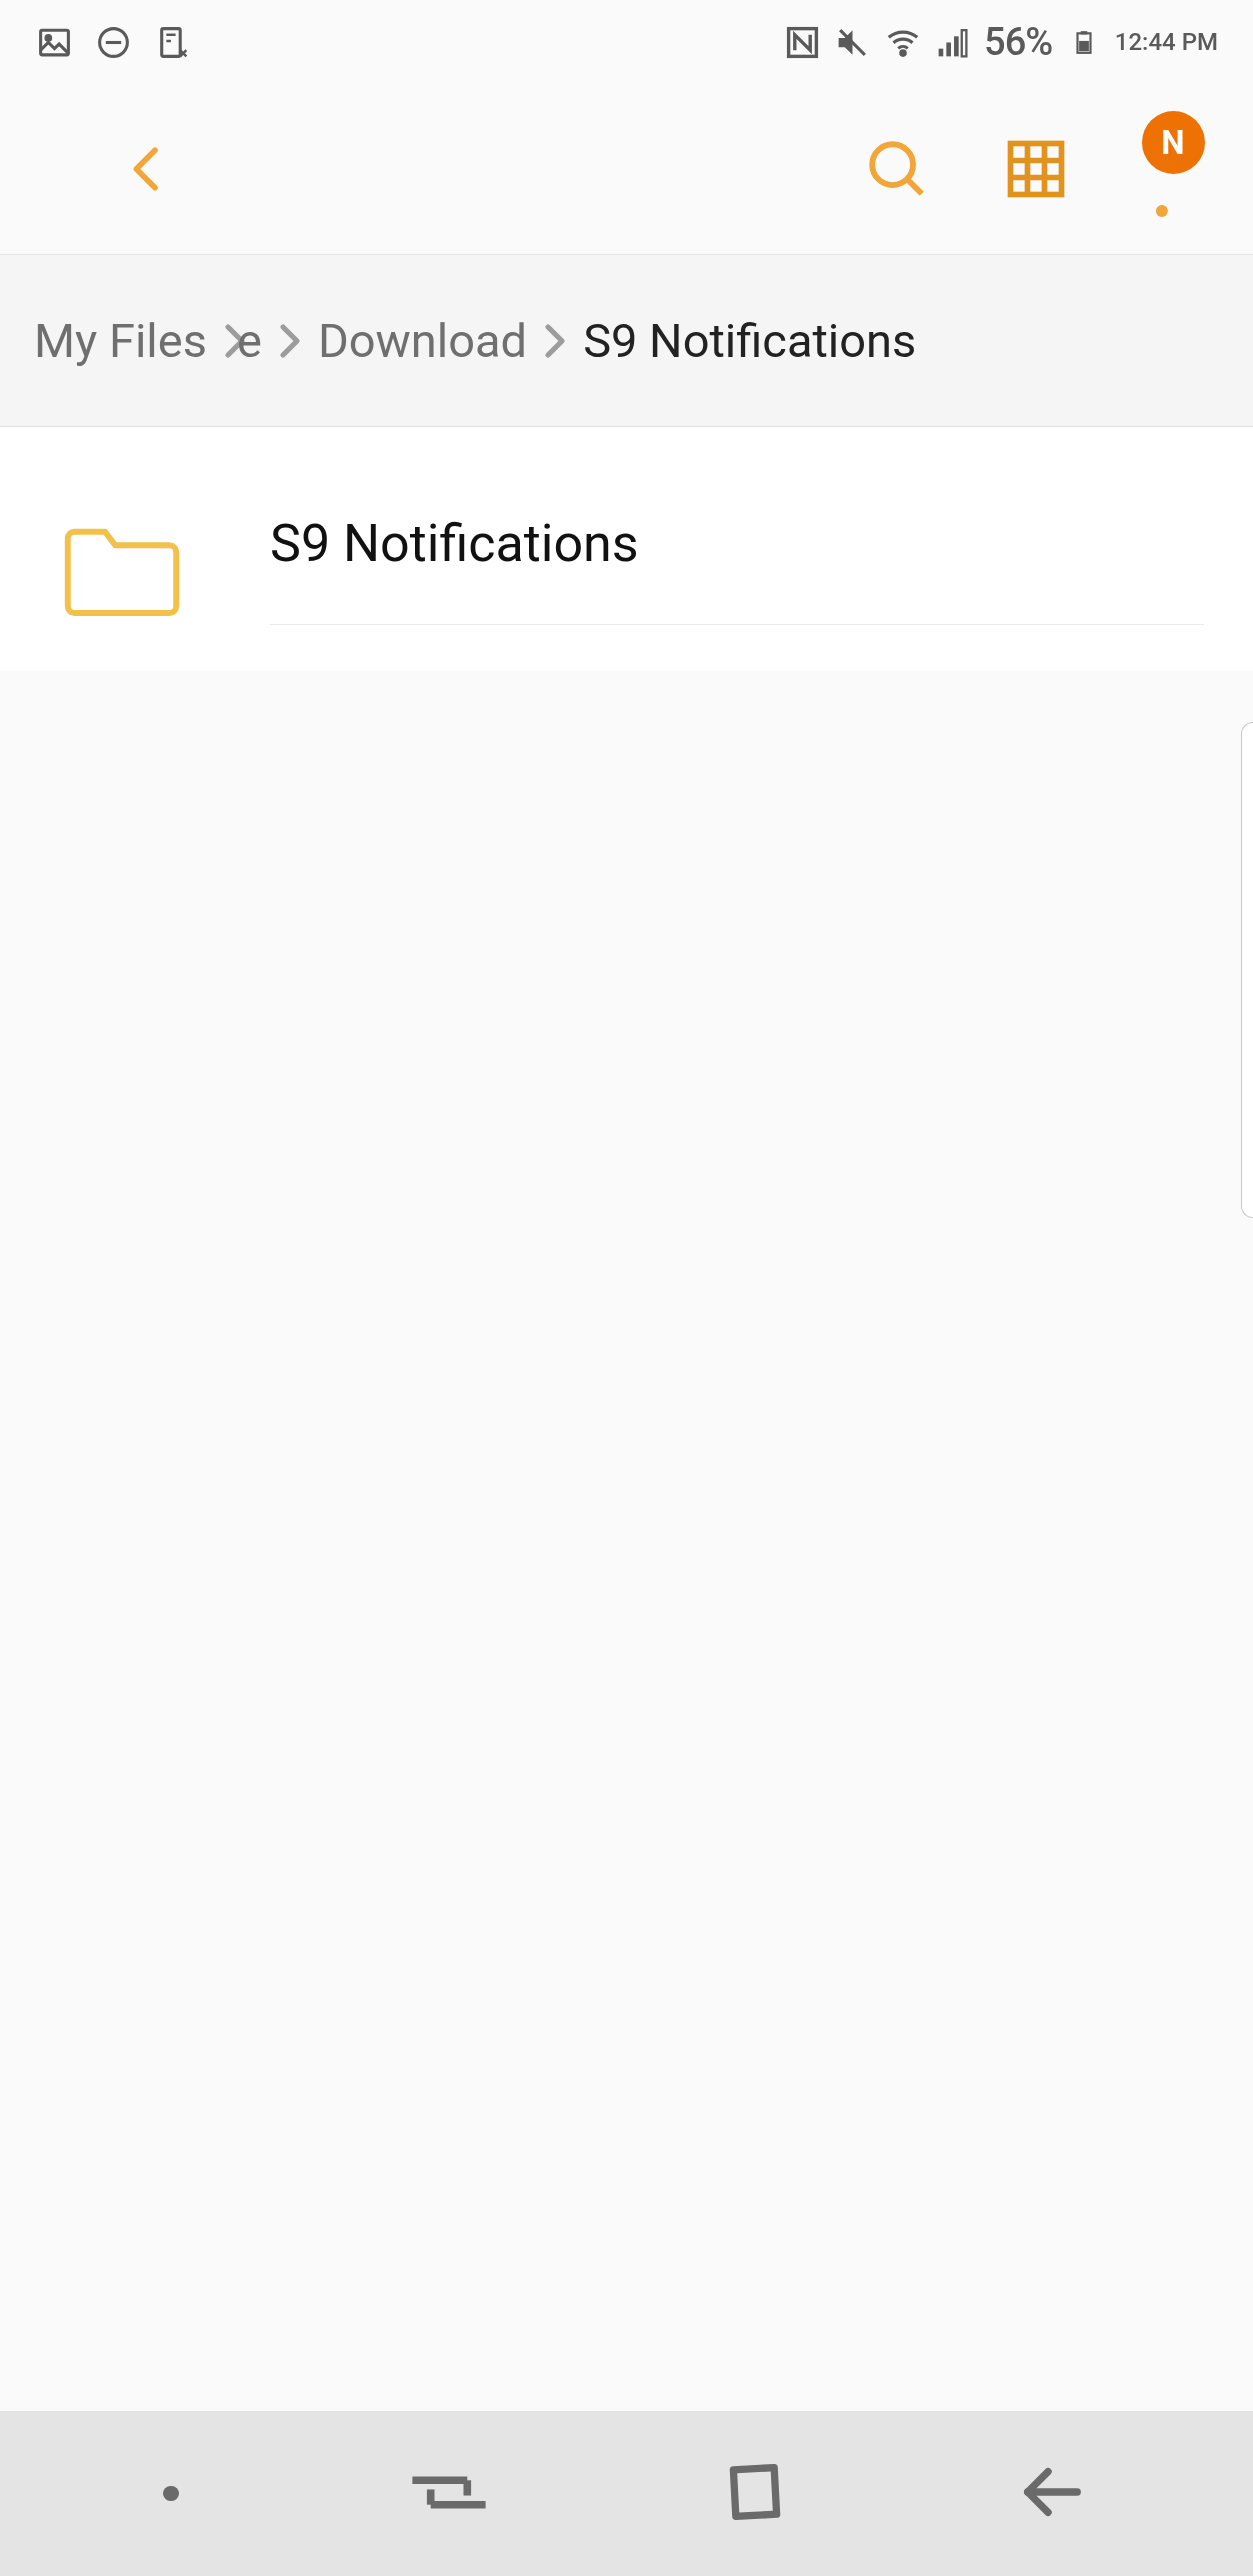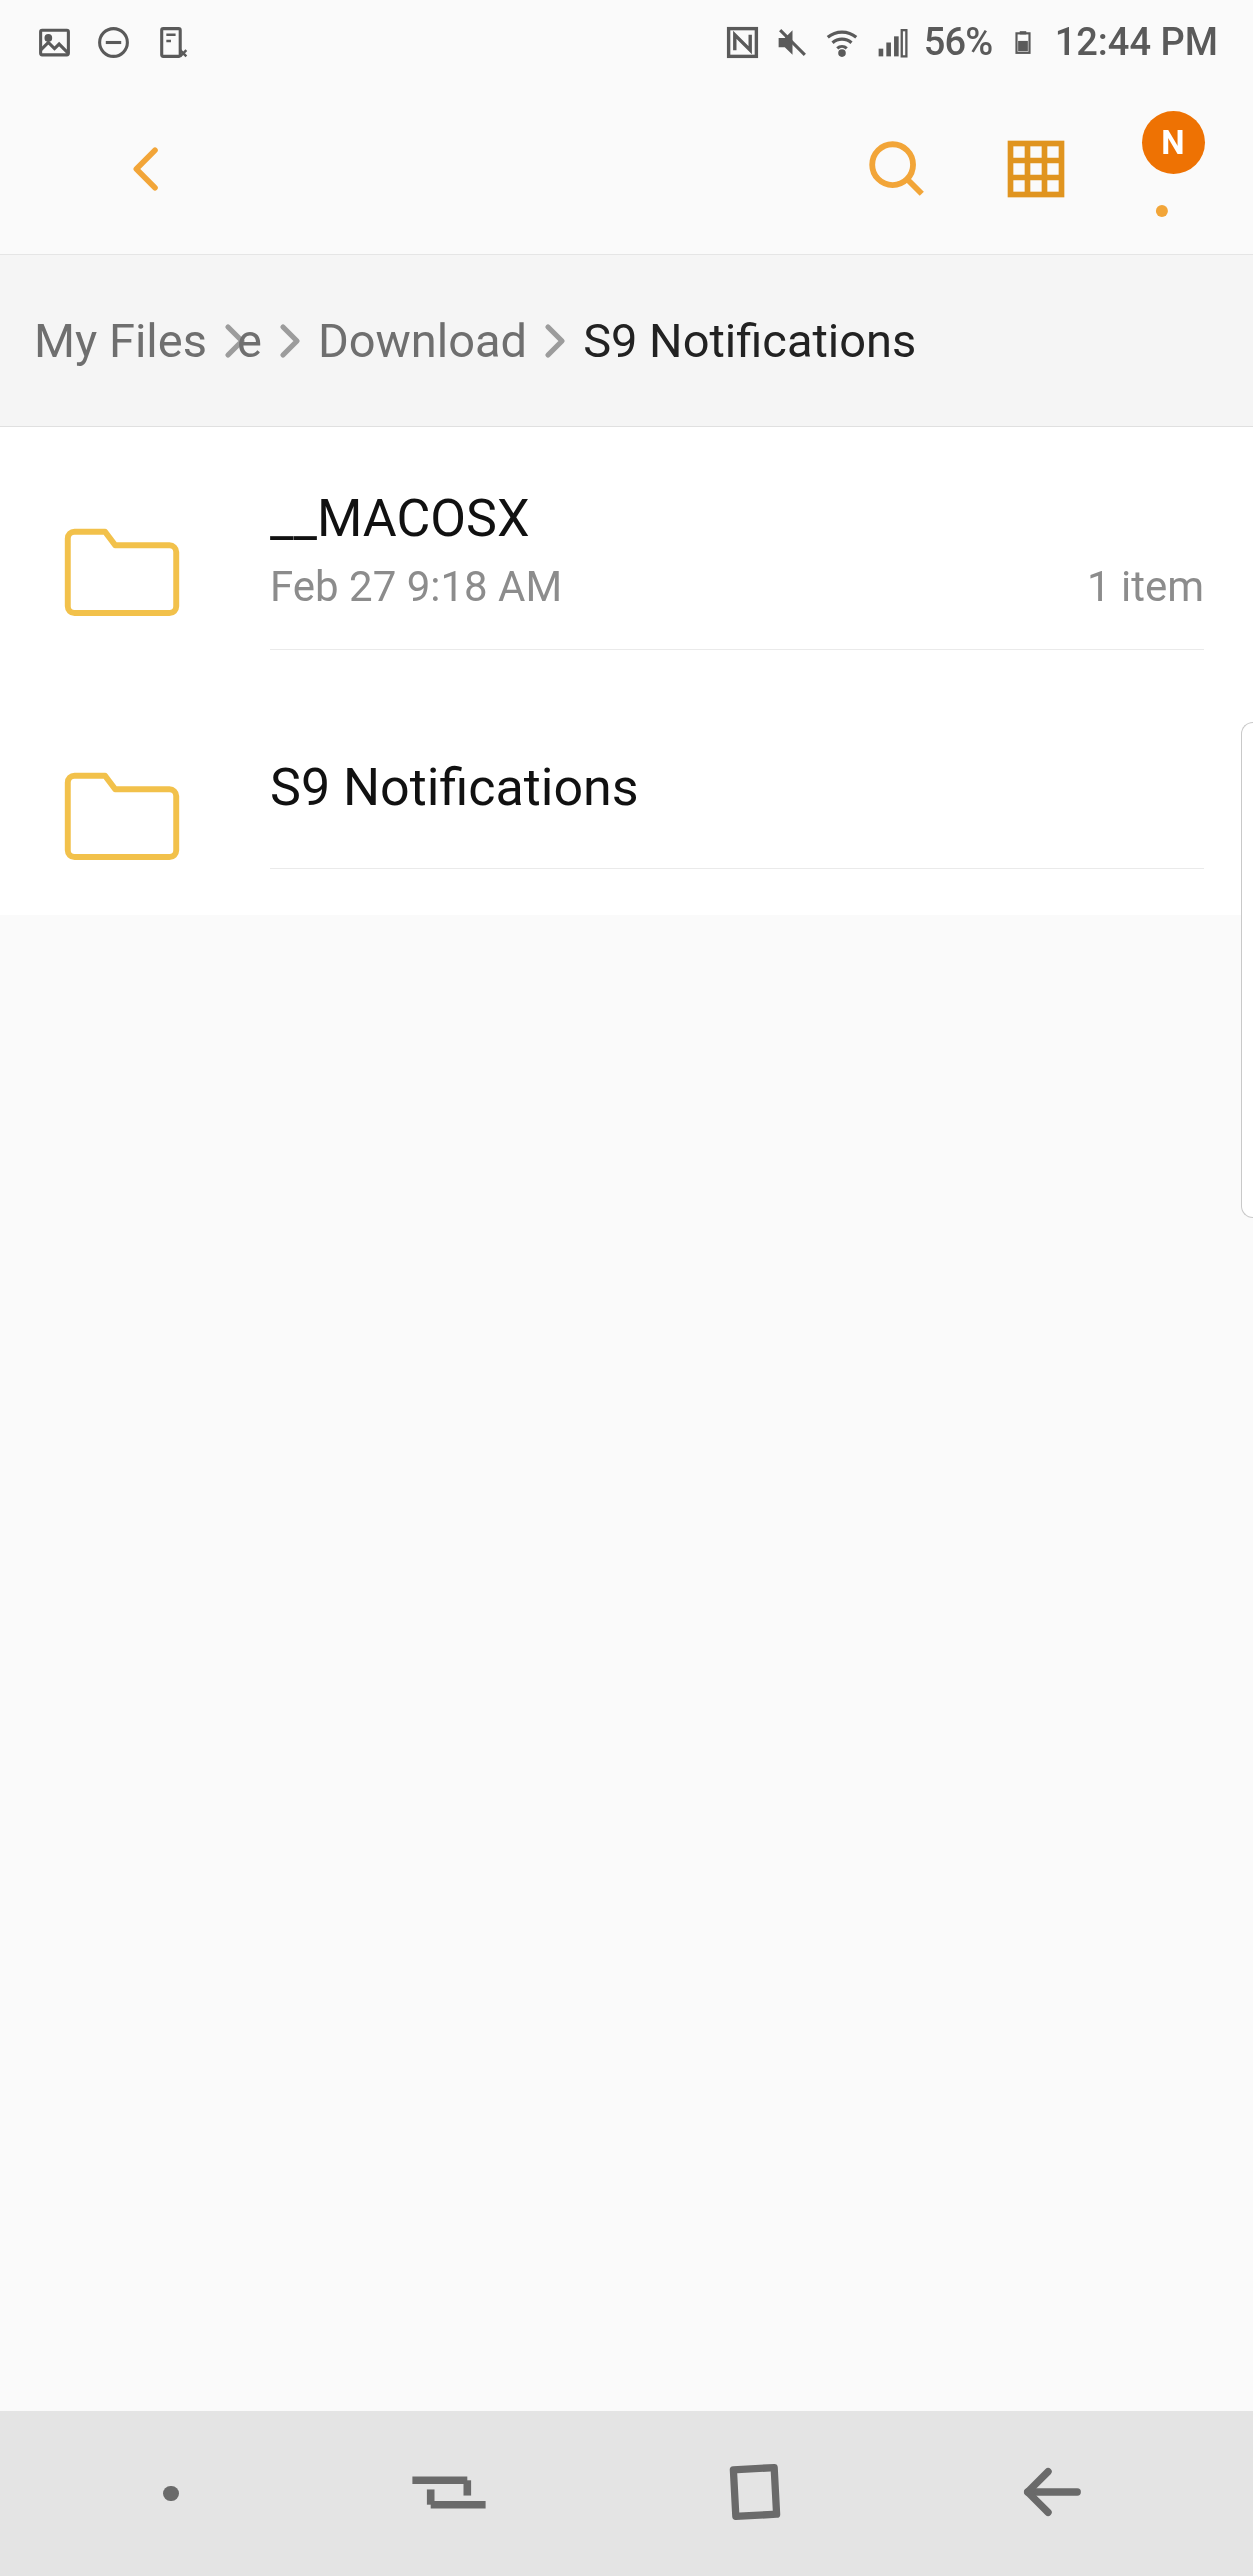--- a/index.html
+++ b/index.html
@@ -16,21 +16,21 @@
     height: 84px;
     display: flex;
     align-items: center;
     justify-content: space-between;
     padding: 0 35px;
     color: #5a5a5a;
   }
   .status-left { display: flex; gap: 21px; align-items: center; }
   .status-right { display: flex; gap: 12.2px; align-items: center; font-size: 38px; font-weight: 500;}
   .status-right .battery-text { letter-spacing: -0.9px; }
-  .status-right .time { font-size: 38px; }
+  .status-right .time { font-size: 24px; }
   .sb-ico { width: 38px; height: 38px; display:inline-flex; align-items:center; justify-content:center; }
 
   
   .app-bar {
     height: 171px;
     display: flex;
     align-items: center;
     padding: 0 52px 0 96px;
     border-bottom: 0.9px solid #e5e5e5;
   }
@@ -256,34 +256,20 @@
   <span class="crumb-chevron">
     <svg viewBox="0 0 24 24" width="42" height="50" fill="none" stroke="#9c9c9c" stroke-width="3" stroke-linecap="round" stroke-linejoin="round">
         <polyline points="8 4 16 12 8 20"></polyline>
       </svg>
   </span>
   <span class="crumb-last">S9 Notifications</span>
 </div>
 
 <div class="file-list">
 
-  <div class="file-row">
-    <span class="folder-ico">
-      <svg viewBox="0 0 72 60" width="122" height="104" fill="none" stroke="#f2c14b" stroke-width="3.5" stroke-linejoin="round">
-        <path d="M4 14 V52 a4 4 0 0 0 4 4 H64 a4 4 0 0 0 4-4 V20 a4 4 0 0 0 -4 -4 H32 L26 8 H8 a4 4 0 0 0 -4 4 Z"></path>
-      </svg>
-    </span>
-    <div class="content">
-      <div class="name">__MACOSX</div>
-      <div class="meta">
-        <span>Feb 27 9:18 AM</span>
-        <span>1 item</span>
-      </div>
-    </div>
-  </div>
 
   <div class="file-row">
     <span class="folder-ico">
       <svg viewBox="0 0 72 60" width="122" height="104" fill="none" stroke="#f2c14b" stroke-width="3.5" stroke-linejoin="round">
         <path d="M4 14 V52 a4 4 0 0 0 4 4 H64 a4 4 0 0 0 4-4 V20 a4 4 0 0 0 -4 -4 H32 L26 8 H8 a4 4 0 0 0 -4 4 Z"></path>
       </svg>
     </span>
     <div class="content">
       <div class="name">S9 Notifications</div>
     </div>

